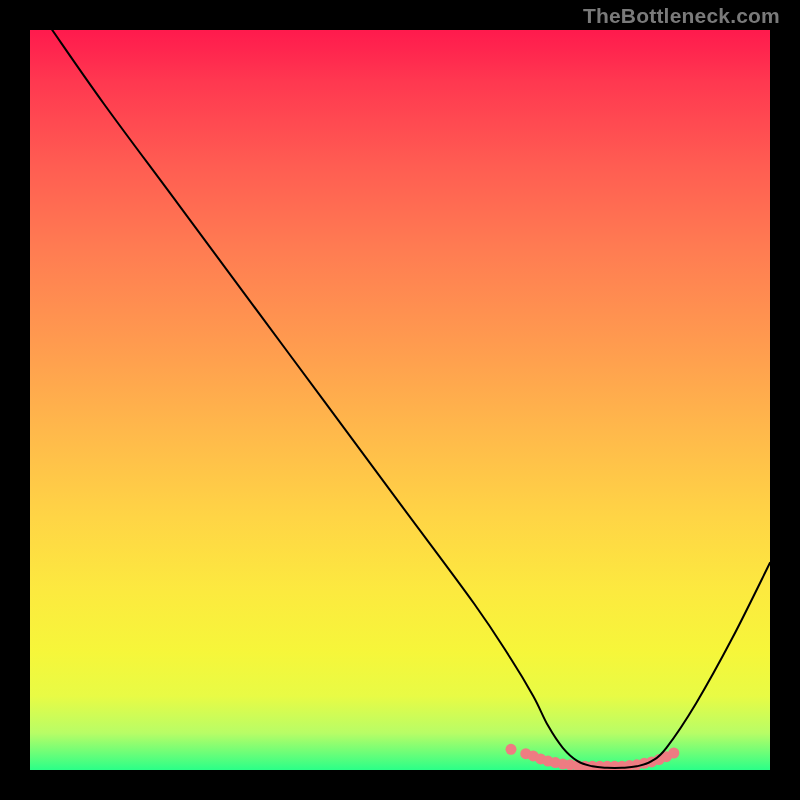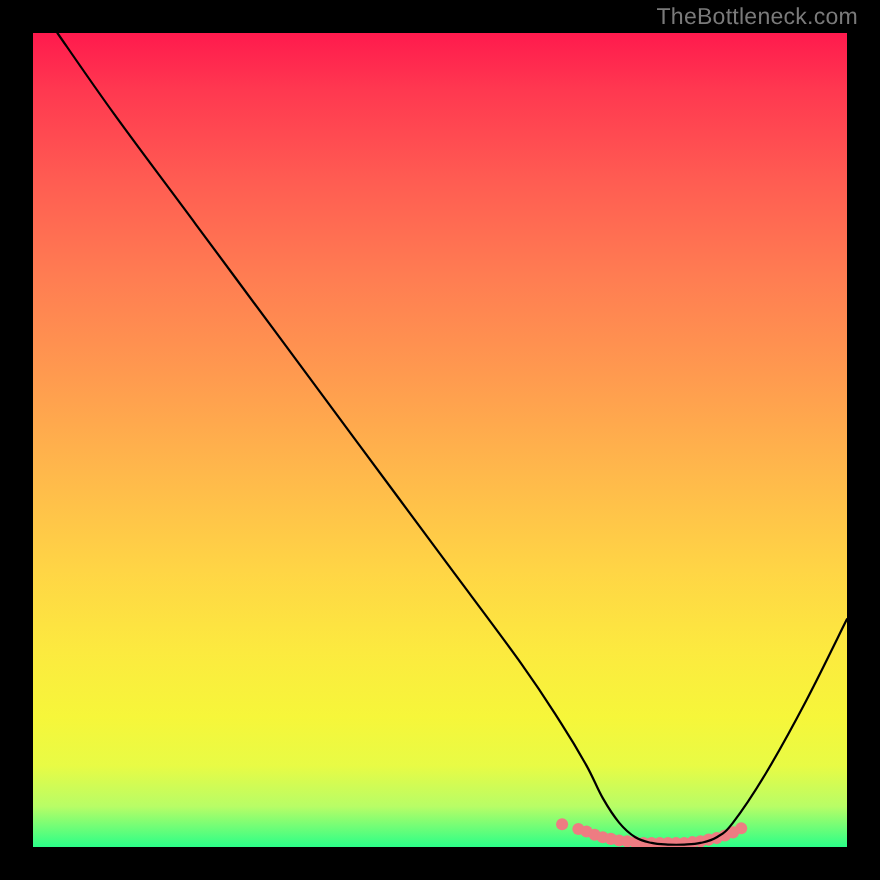--- a/index.html
+++ b/index.html
@@ -47,21 +47,21 @@
     top: 0;
     width: 740px;
     height: 740px;
   }
   .watermark {
     position: absolute;
     top: 4px;
     right: 20px;
     color: #7a7a7a;
     font-size: 21px;
-    font-weight: 400;
+    font-weight: 700;
     letter-spacing: 0.2px;
   }
 </style>
 </head>
 <body>
 
 <div class="frame">
 
   <div class="watermark">TheBottleneck.com</div>
 

